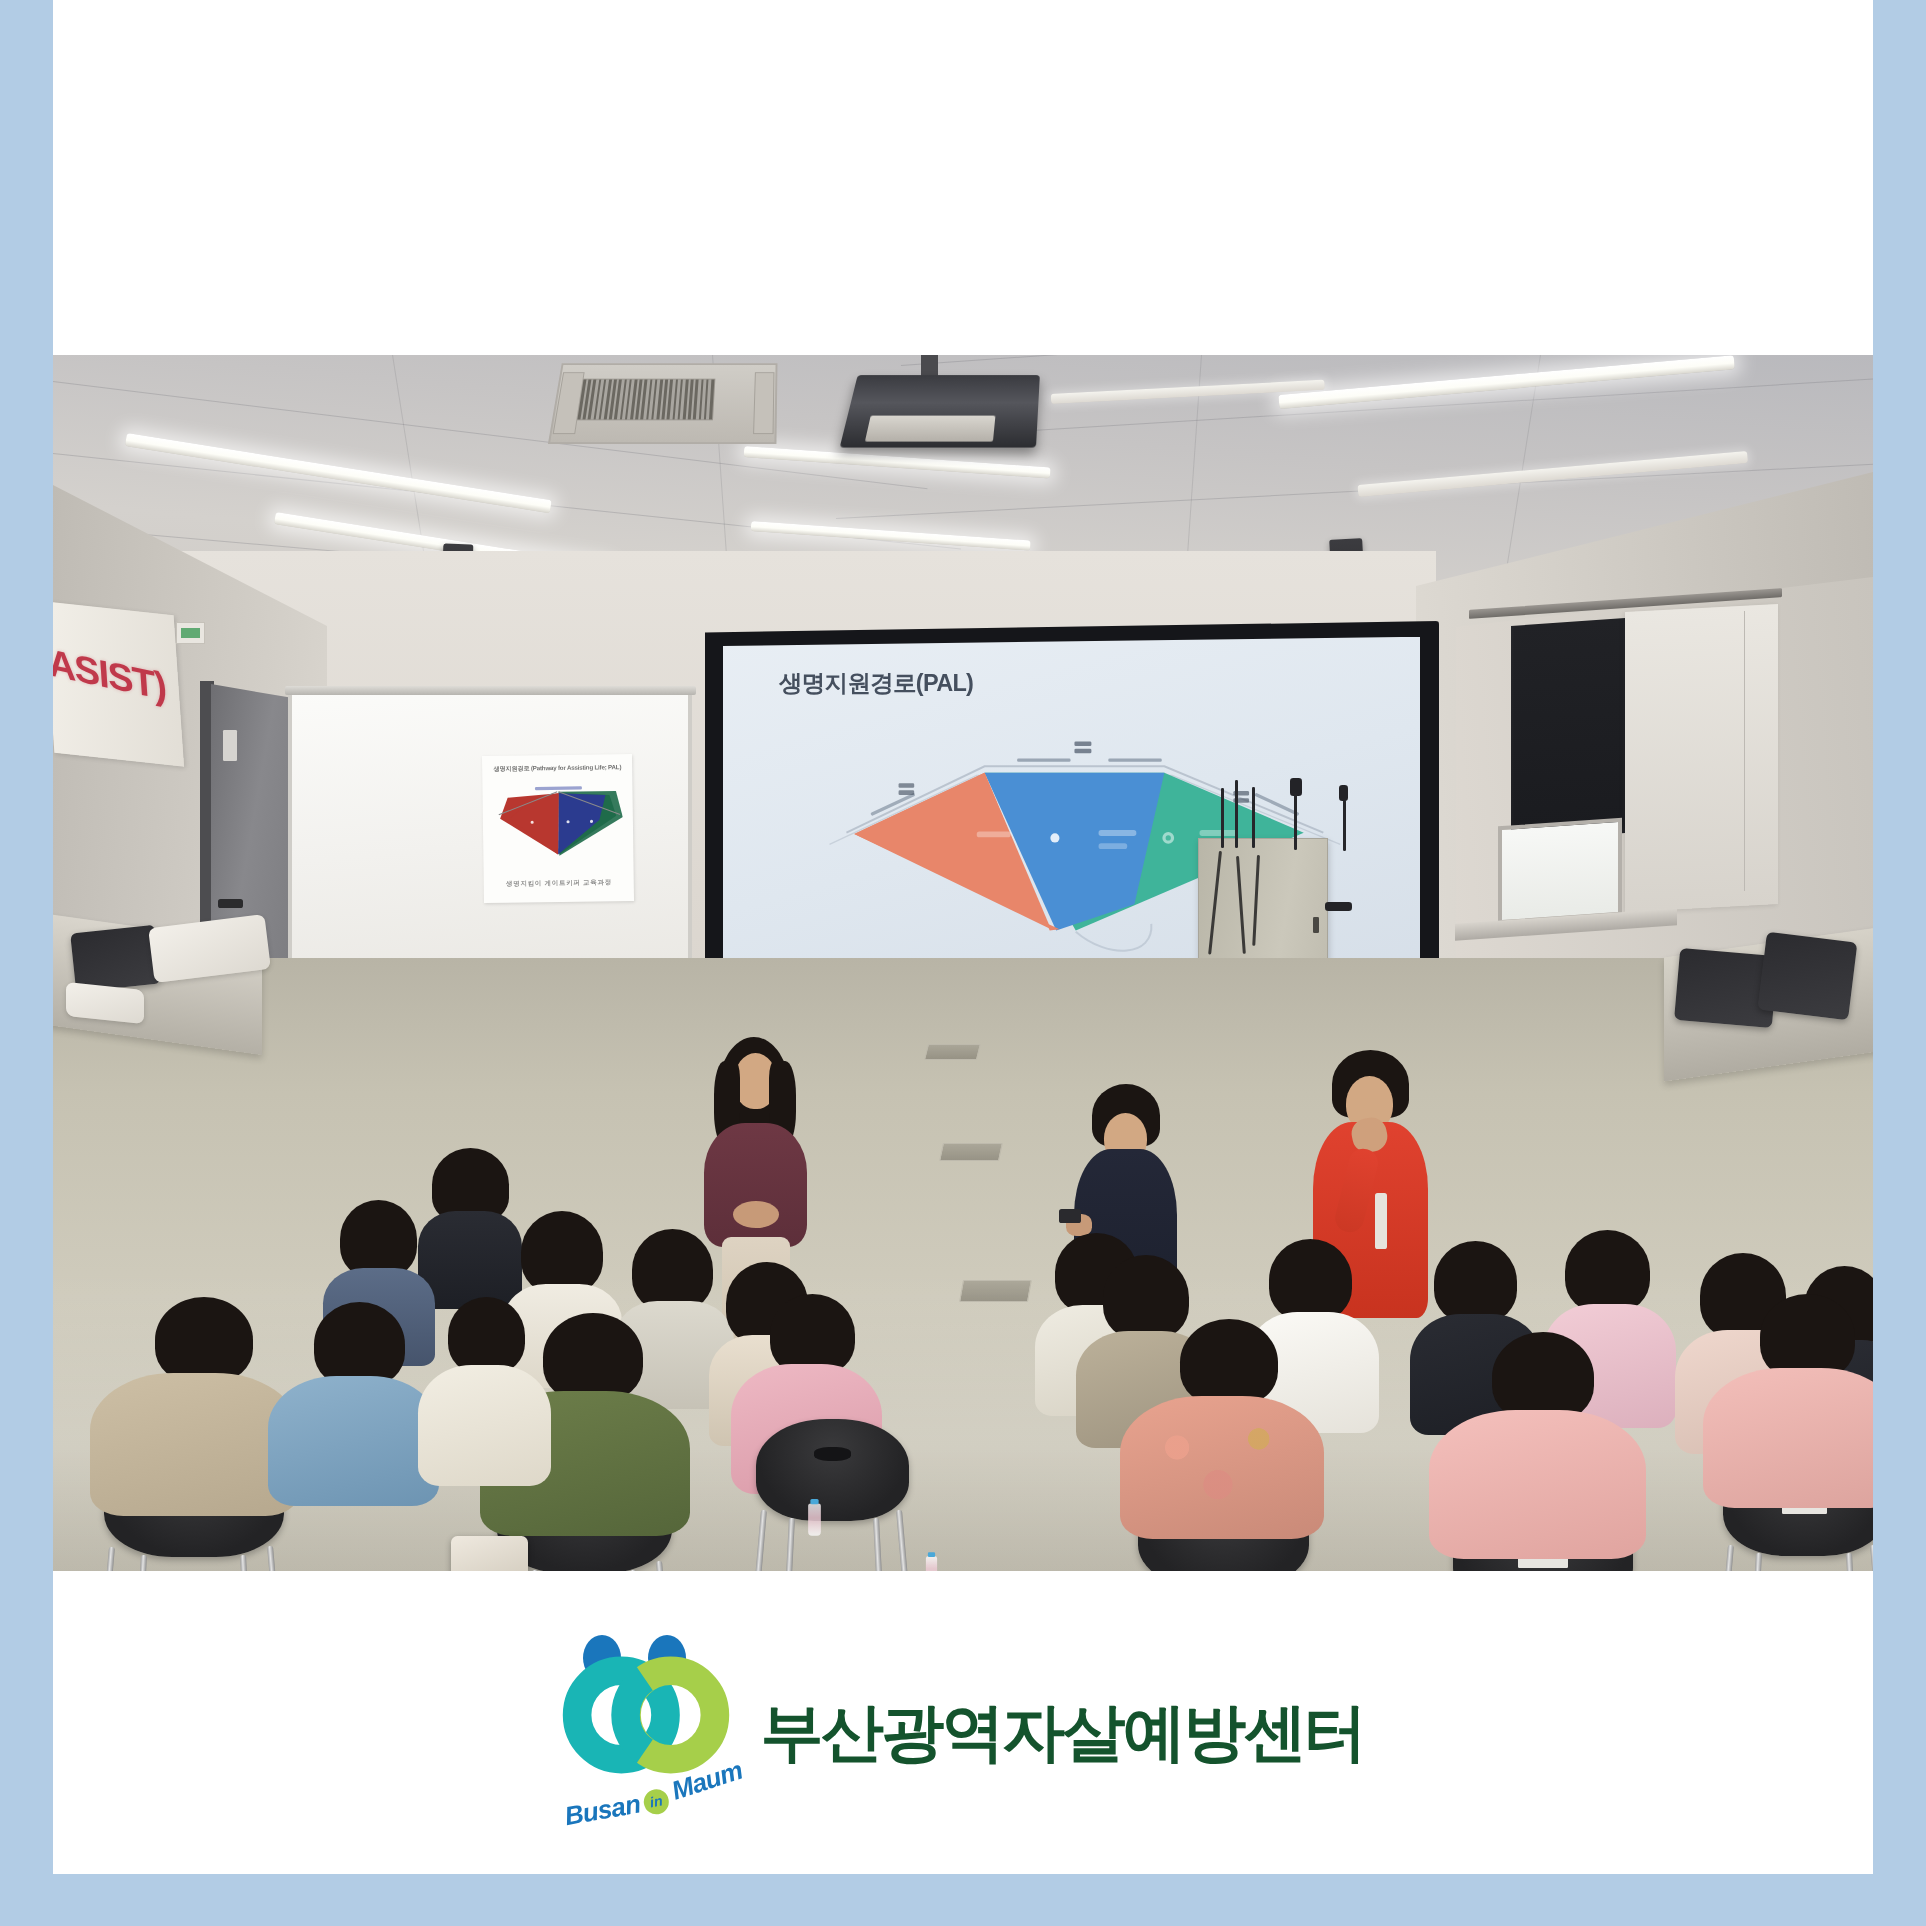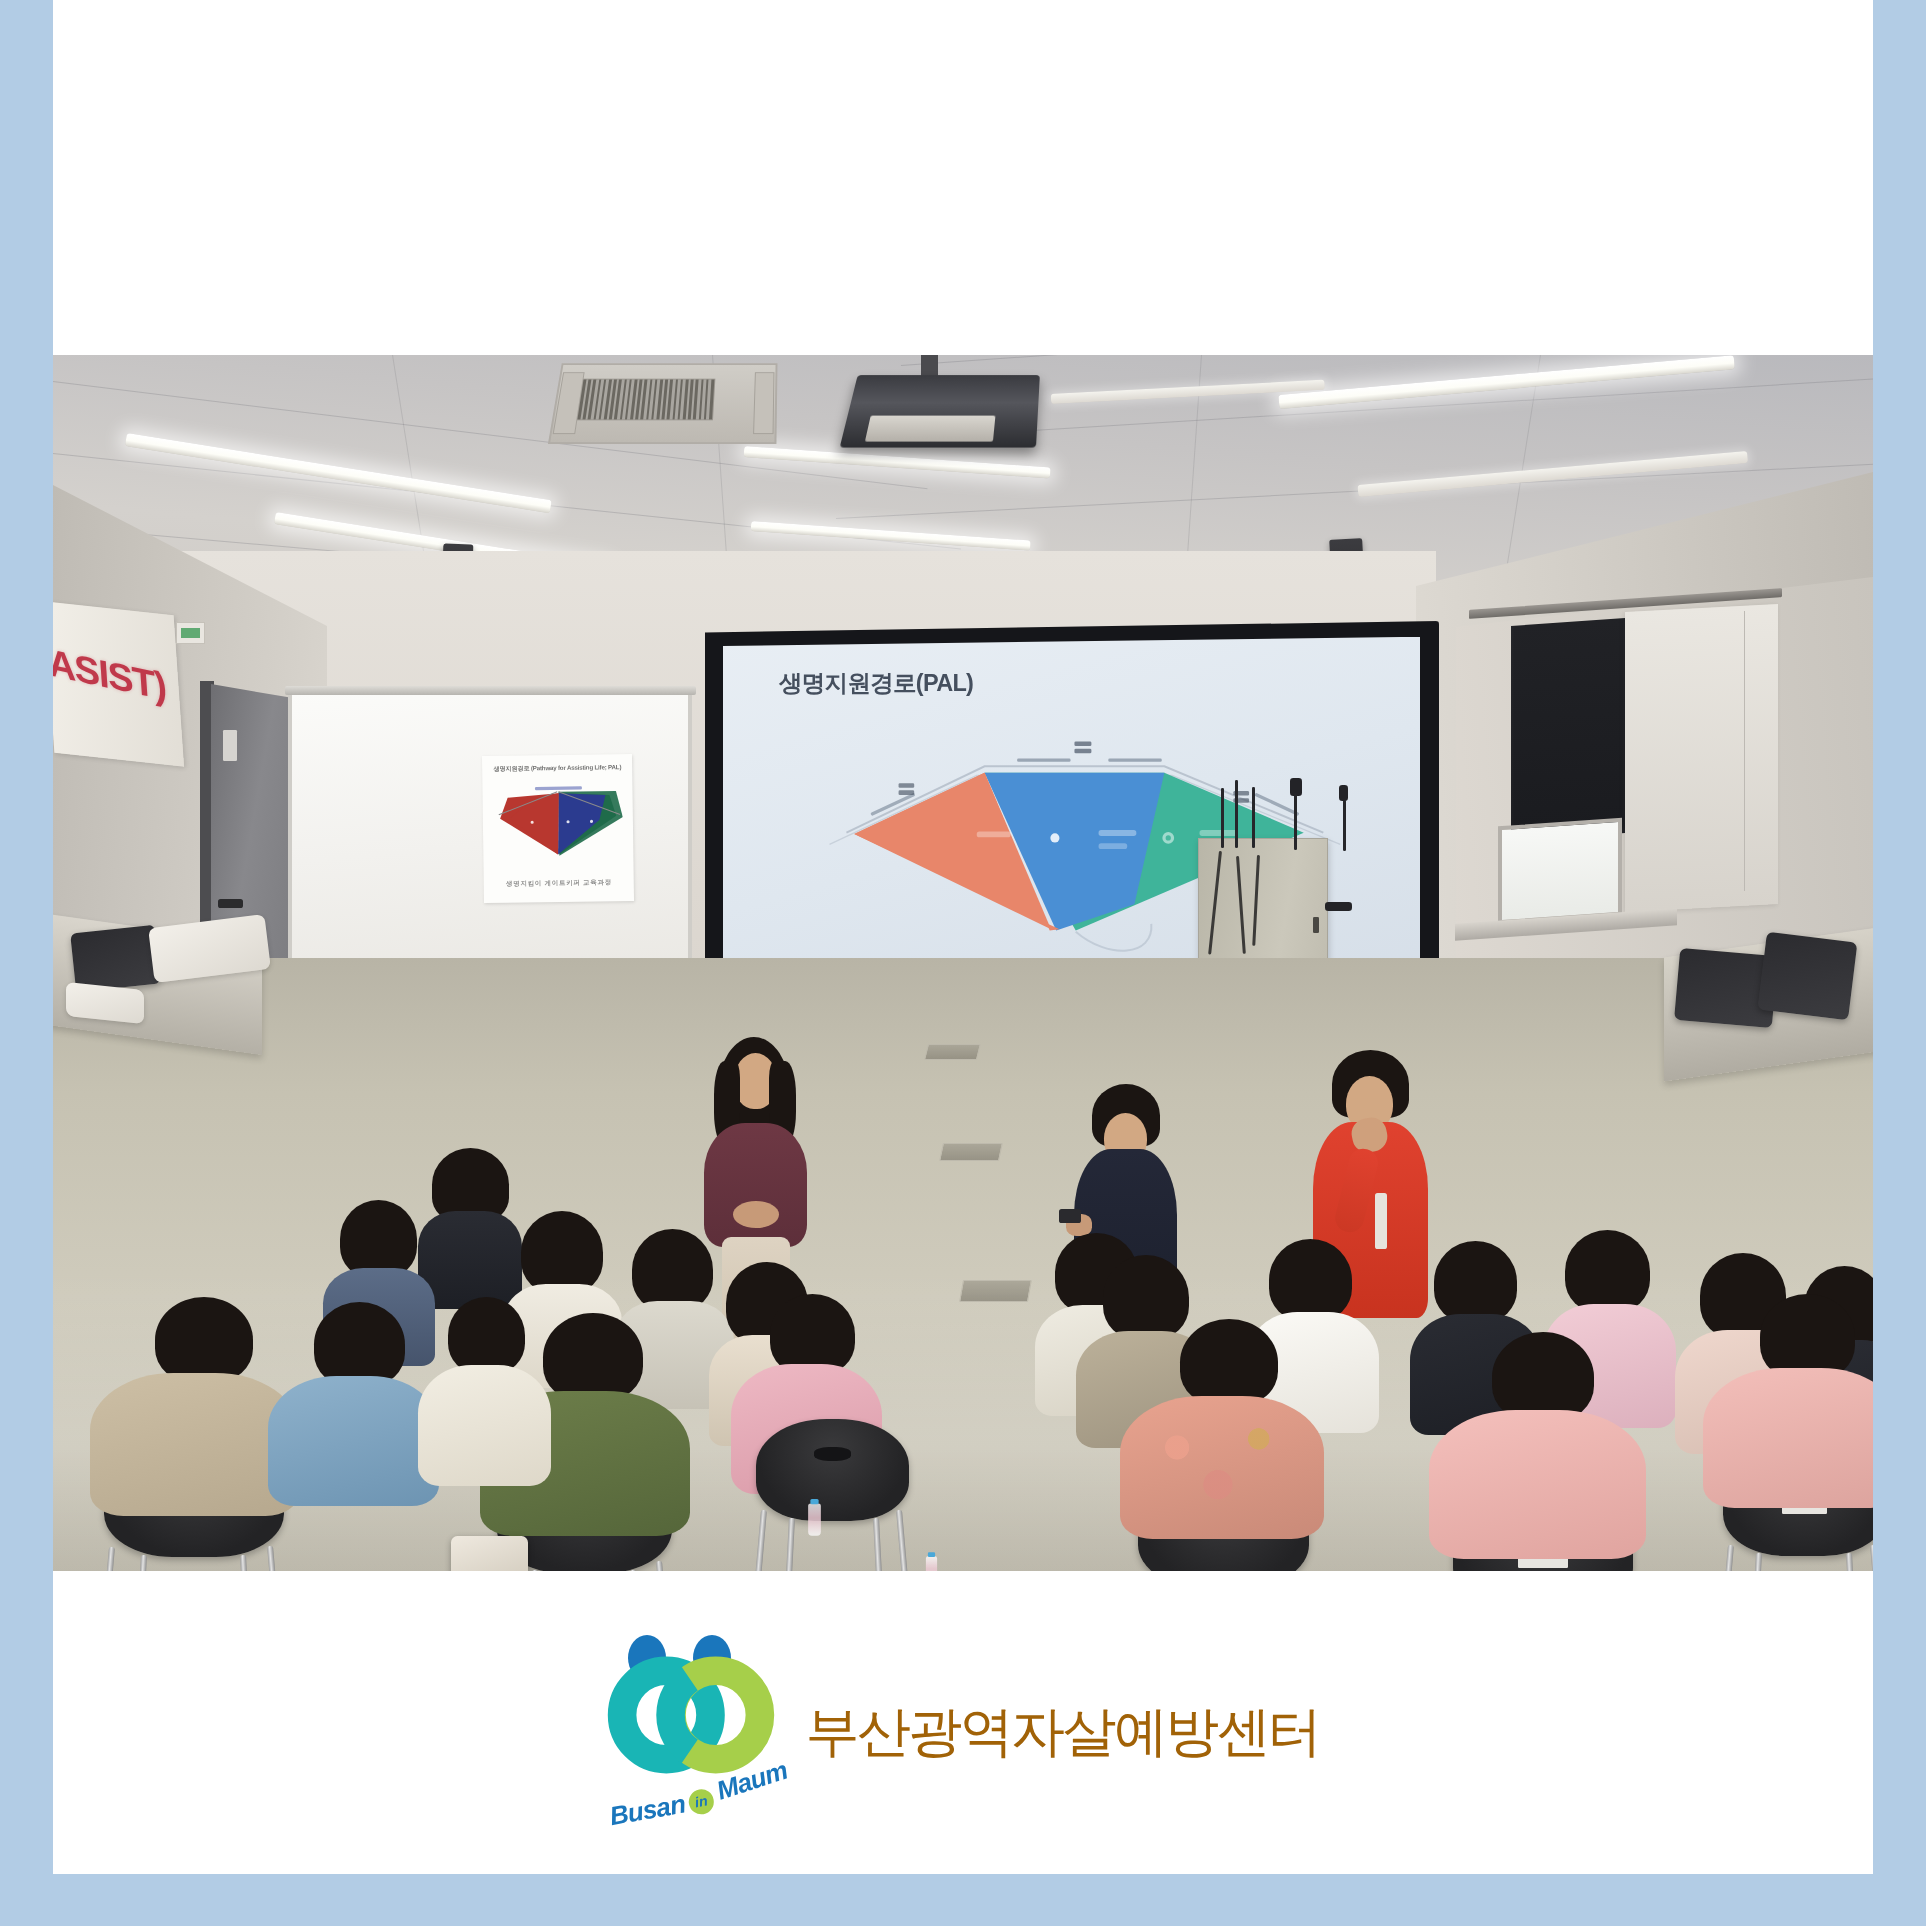--- a/index.html
+++ b/index.html
@@ -367,21 +367,21 @@
 
   
   .footer {
     position:absolute; left:0; top:1572px; width:1820px; height:302px;
     background:#ffffff;
     display:flex; align-items:center; justify-content:center; gap:29px;
     padding-top:19.6px;
   }
   .logo-wrap { position:relative; width:170px; height:196px; flex:0 0 170px; }
   .logo-name {
-    font-size:54px; font-weight:normal; color:#a16207;
+    font-size:63px; font-weight:bold; color:#14532d;
     letter-spacing:-2.6px; white-space:nowrap;
     font-family:"Liberation Sans", sans-serif;
   }
 
   .lg-head { position:absolute; border-radius:50%; background:#1a76bc; }
   .lg-sub {
     position:absolute; left:1.3px; top:140px; width:167px; height:46px;
     transform: rotate(-10deg);
   }
   .lg-busan {

